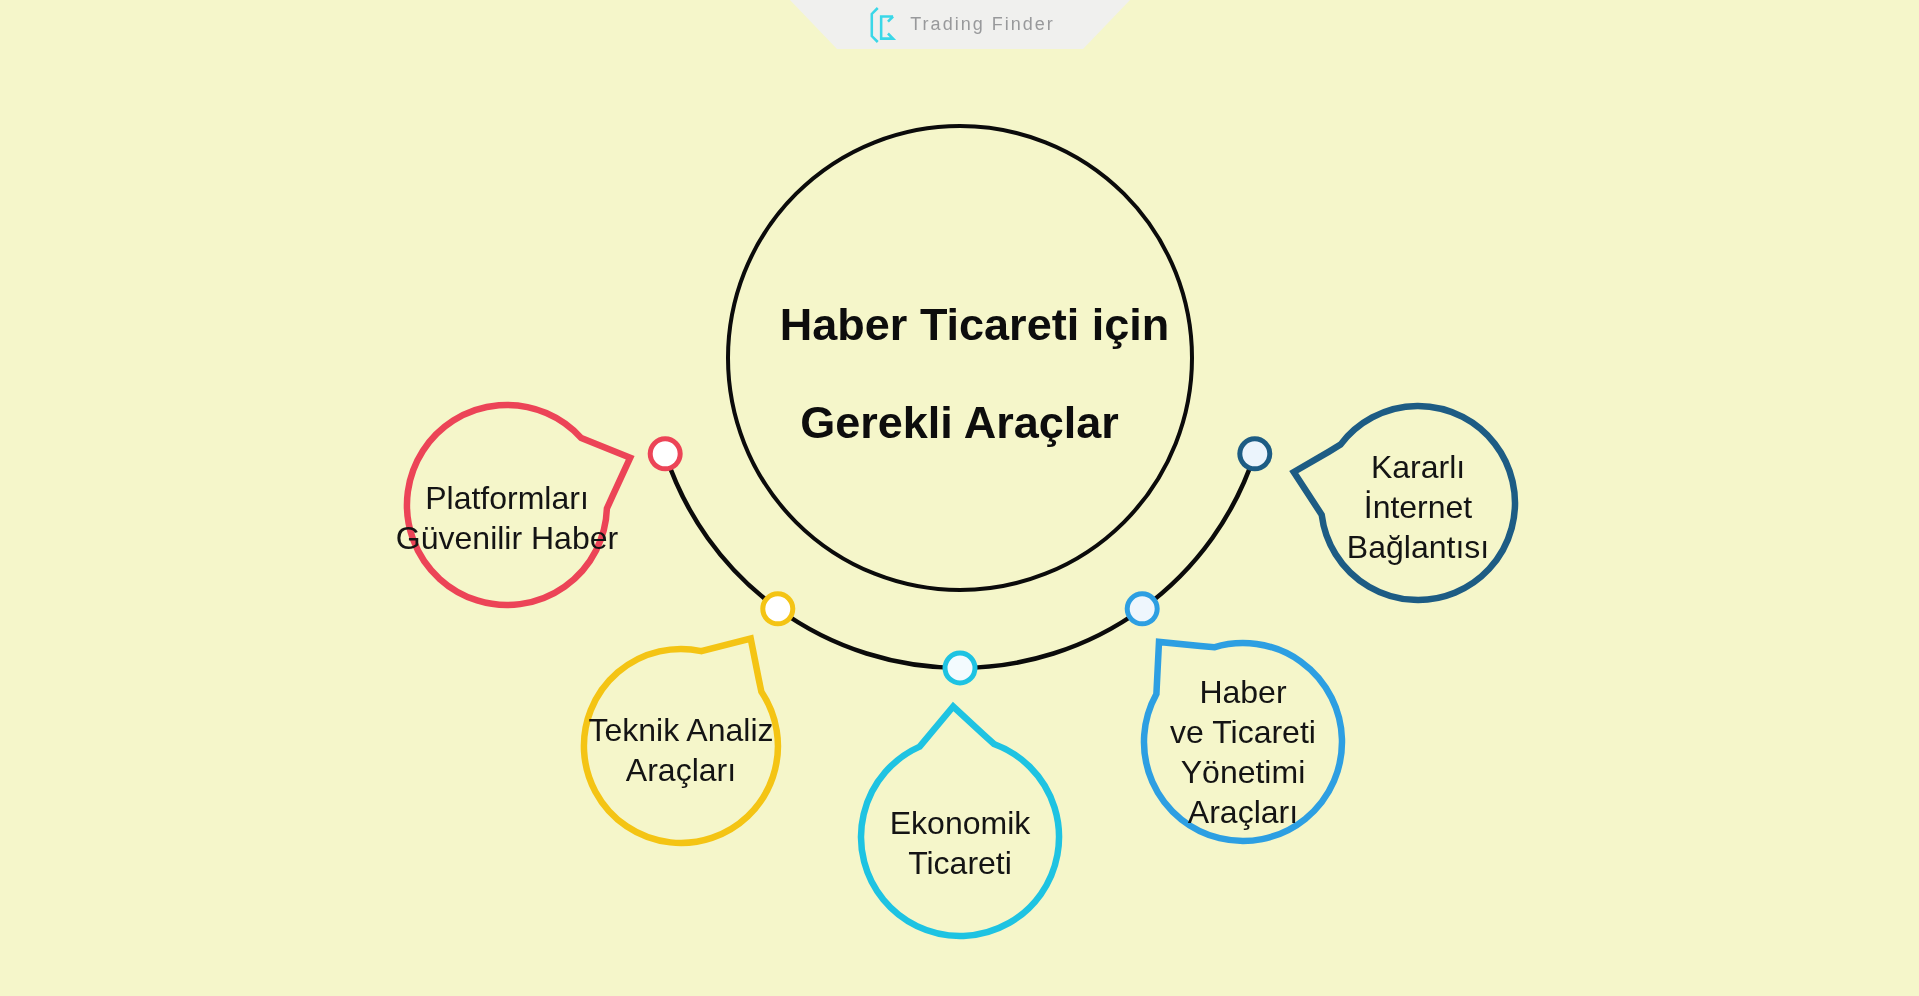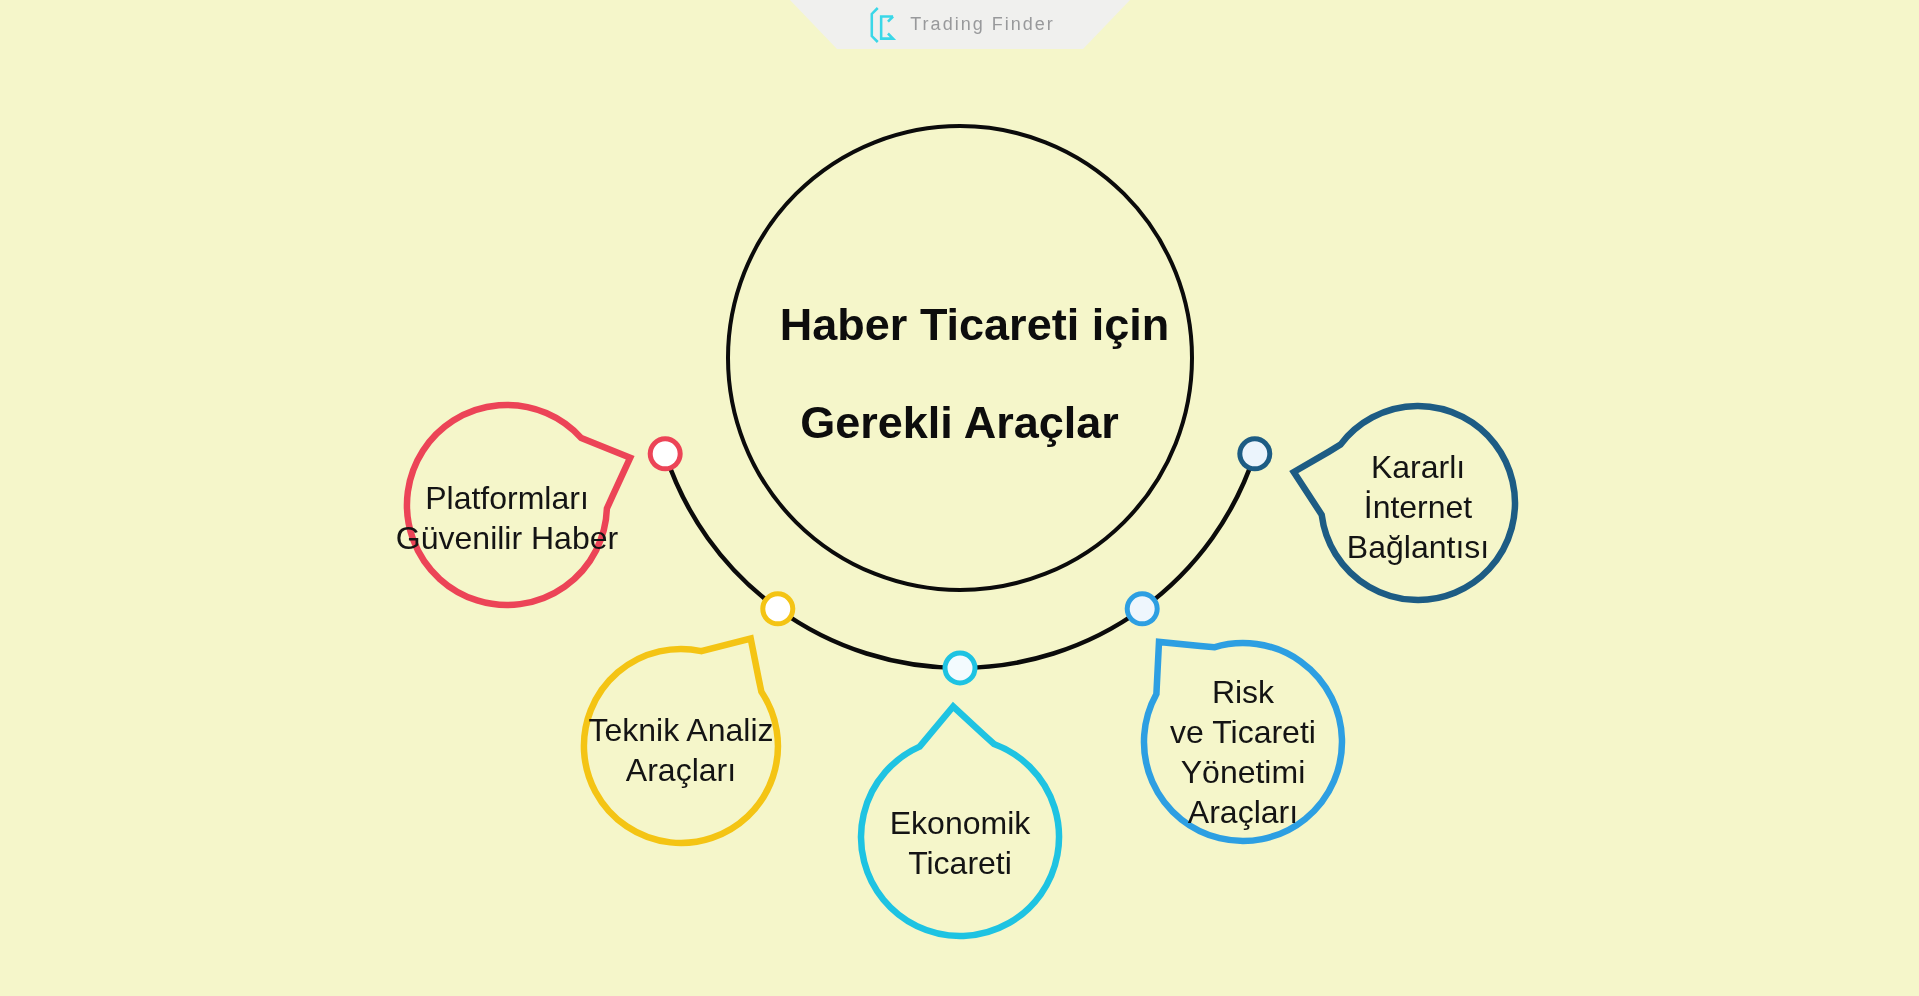--- a/index.html
+++ b/index.html
@@ -80,21 +80,21 @@
     <div>Teknik Analiz</div>
     <div>Araçları</div>
   </div>
 
   <div class="bubble-label" style="left:960px;top:843px;">
     <div>Ekonomik</div>
     <div>Ticareti</div>
   </div>
 
   <div class="bubble-label" style="left:1243px;top:752px;">
-    <div>Risk</div>
+    <div>Haber</div>
     <div>ve Ticareti</div>
     <div>Yönetimi</div>
     <div>Araçları</div>
   </div>
 
   <div class="bubble-label" style="left:1418px;top:507px;">
     <div>Kararlı</div>
     <div>İnternet</div>
     <div>Bağlantısı</div>
   </div>

